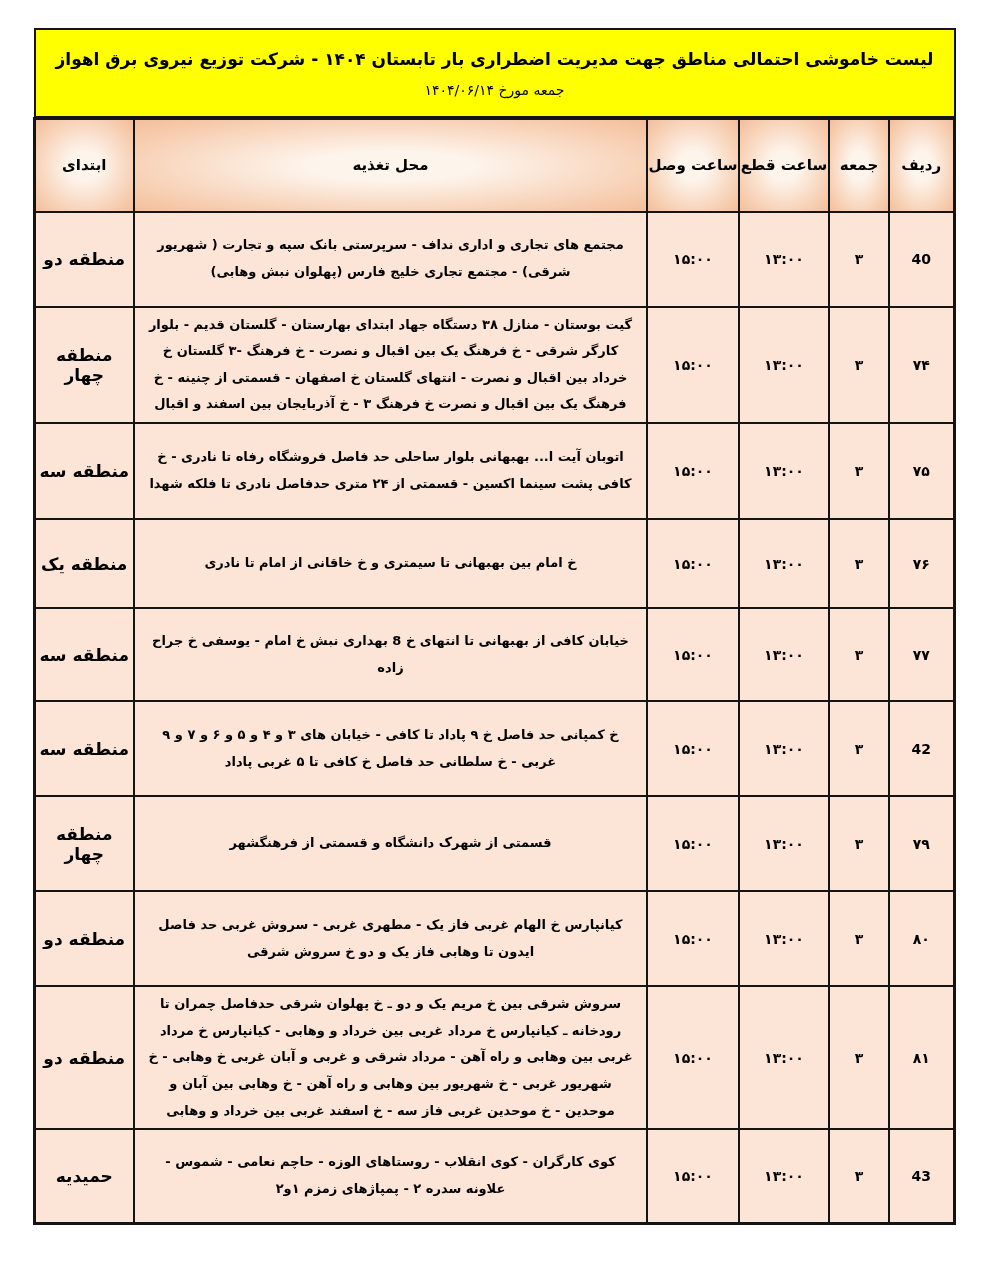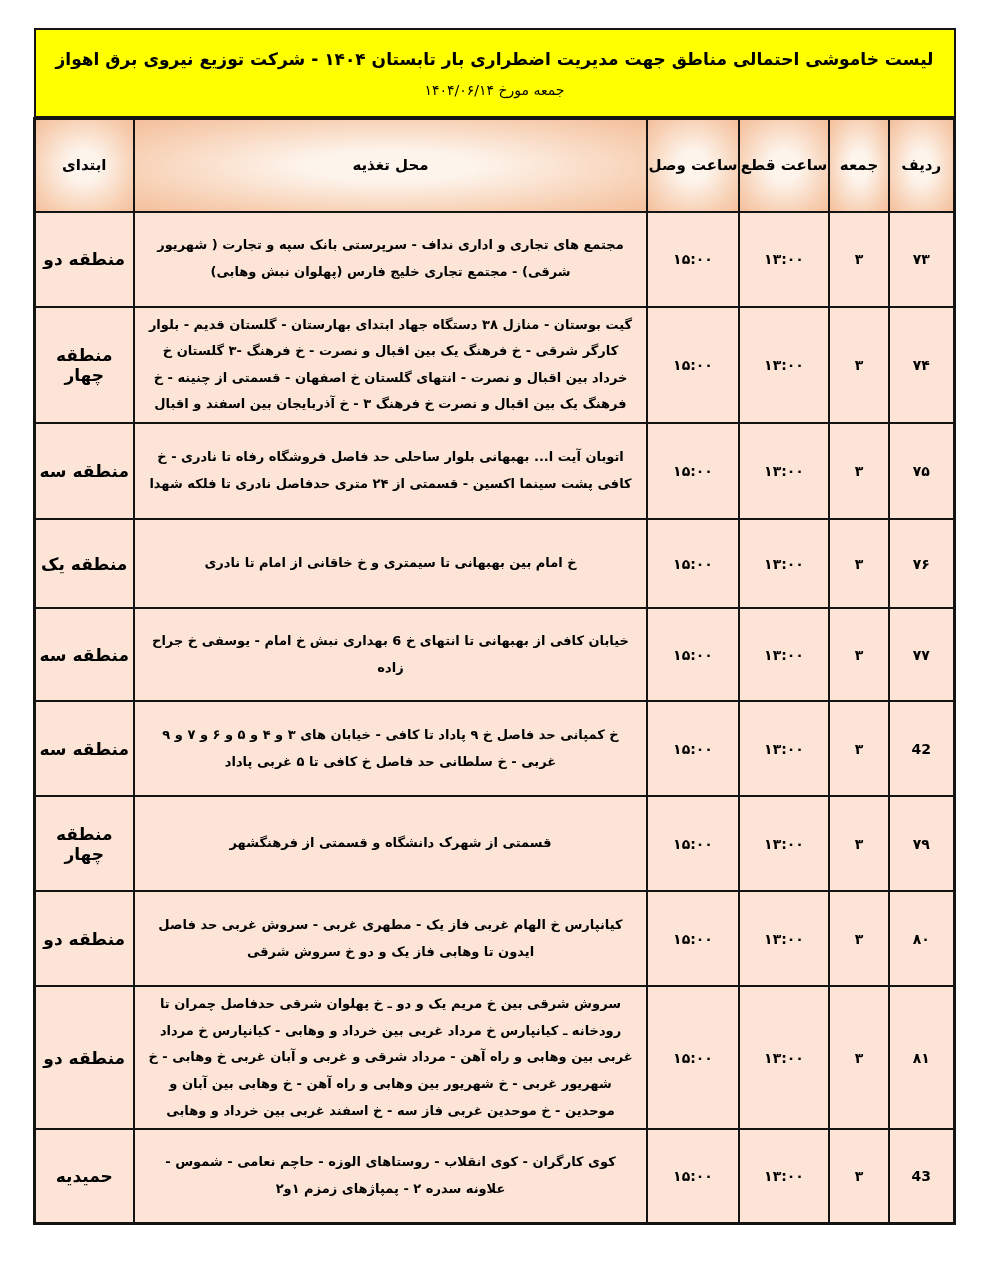--- a/index.html
+++ b/index.html
@@ -92,21 +92,21 @@
         <th>ردیف</th>
         <th>جمعه</th>
         <th>ساعت قطع</th>
         <th>ساعت وصل</th>
         <th>محل تغذیه</th>
         <th>ابتدای</th>
       </tr>
     </thead>
     <tbody>
       <tr>
-        <td class="num">۷۳</td>
+        <td class="num">40</td>
         <td class="num">۳</td>
         <td class="num">۱۳:۰۰</td>
         <td class="num">۱۵:۰۰</td>
         <td class="loc">مجتمع های تجاری و اداری نداف - سرپرستی بانک سپه و تجارت ( شهریور شرقی) - مجتمع تجاری خلیج فارس (پهلوان نبش وهابی)</td>
         <td class="region">منطقه دو</td>
       </tr>
       <tr>
         <td class="num">۷۴</td>
         <td class="num">۳</td>
         <td class="num">۱۳:۰۰</td>
@@ -128,21 +128,21 @@
         <td class="num">۱۳:۰۰</td>
         <td class="num">۱۵:۰۰</td>
         <td class="loc">خ امام بین بهبهانی تا سیمتری و خ خاقانی از امام تا نادری</td>
         <td class="region">منطقه یک</td>
       </tr>
       <tr>
         <td class="num">۷۷</td>
         <td class="num">۳</td>
         <td class="num">۱۳:۰۰</td>
         <td class="num">۱۵:۰۰</td>
-        <td class="loc">خیابان کافی از بهبهانی تا انتهای خ 6 بهداری نبش خ امام - یوسفی خ جراح زاده</td>
+        <td class="loc">خیابان کافی از بهبهانی تا انتهای خ 8 بهداری نبش خ امام - یوسفی خ جراح زاده</td>
         <td class="region">منطقه سه</td>
       </tr>
       <tr>
         <td class="num">42</td>
         <td class="num">۳</td>
         <td class="num">۱۳:۰۰</td>
         <td class="num">۱۵:۰۰</td>
         <td class="loc">خ کمپانی حد فاصل خ ۹ پاداد تا کافی - خیابان های ۳ و ۴ و ۵ و ۶ و ۷ و ۹ غربی - خ سلطانی حد فاصل خ کافی تا ۵ غربی پاداد</td>
         <td class="region">منطقه سه</td>
       </tr>

